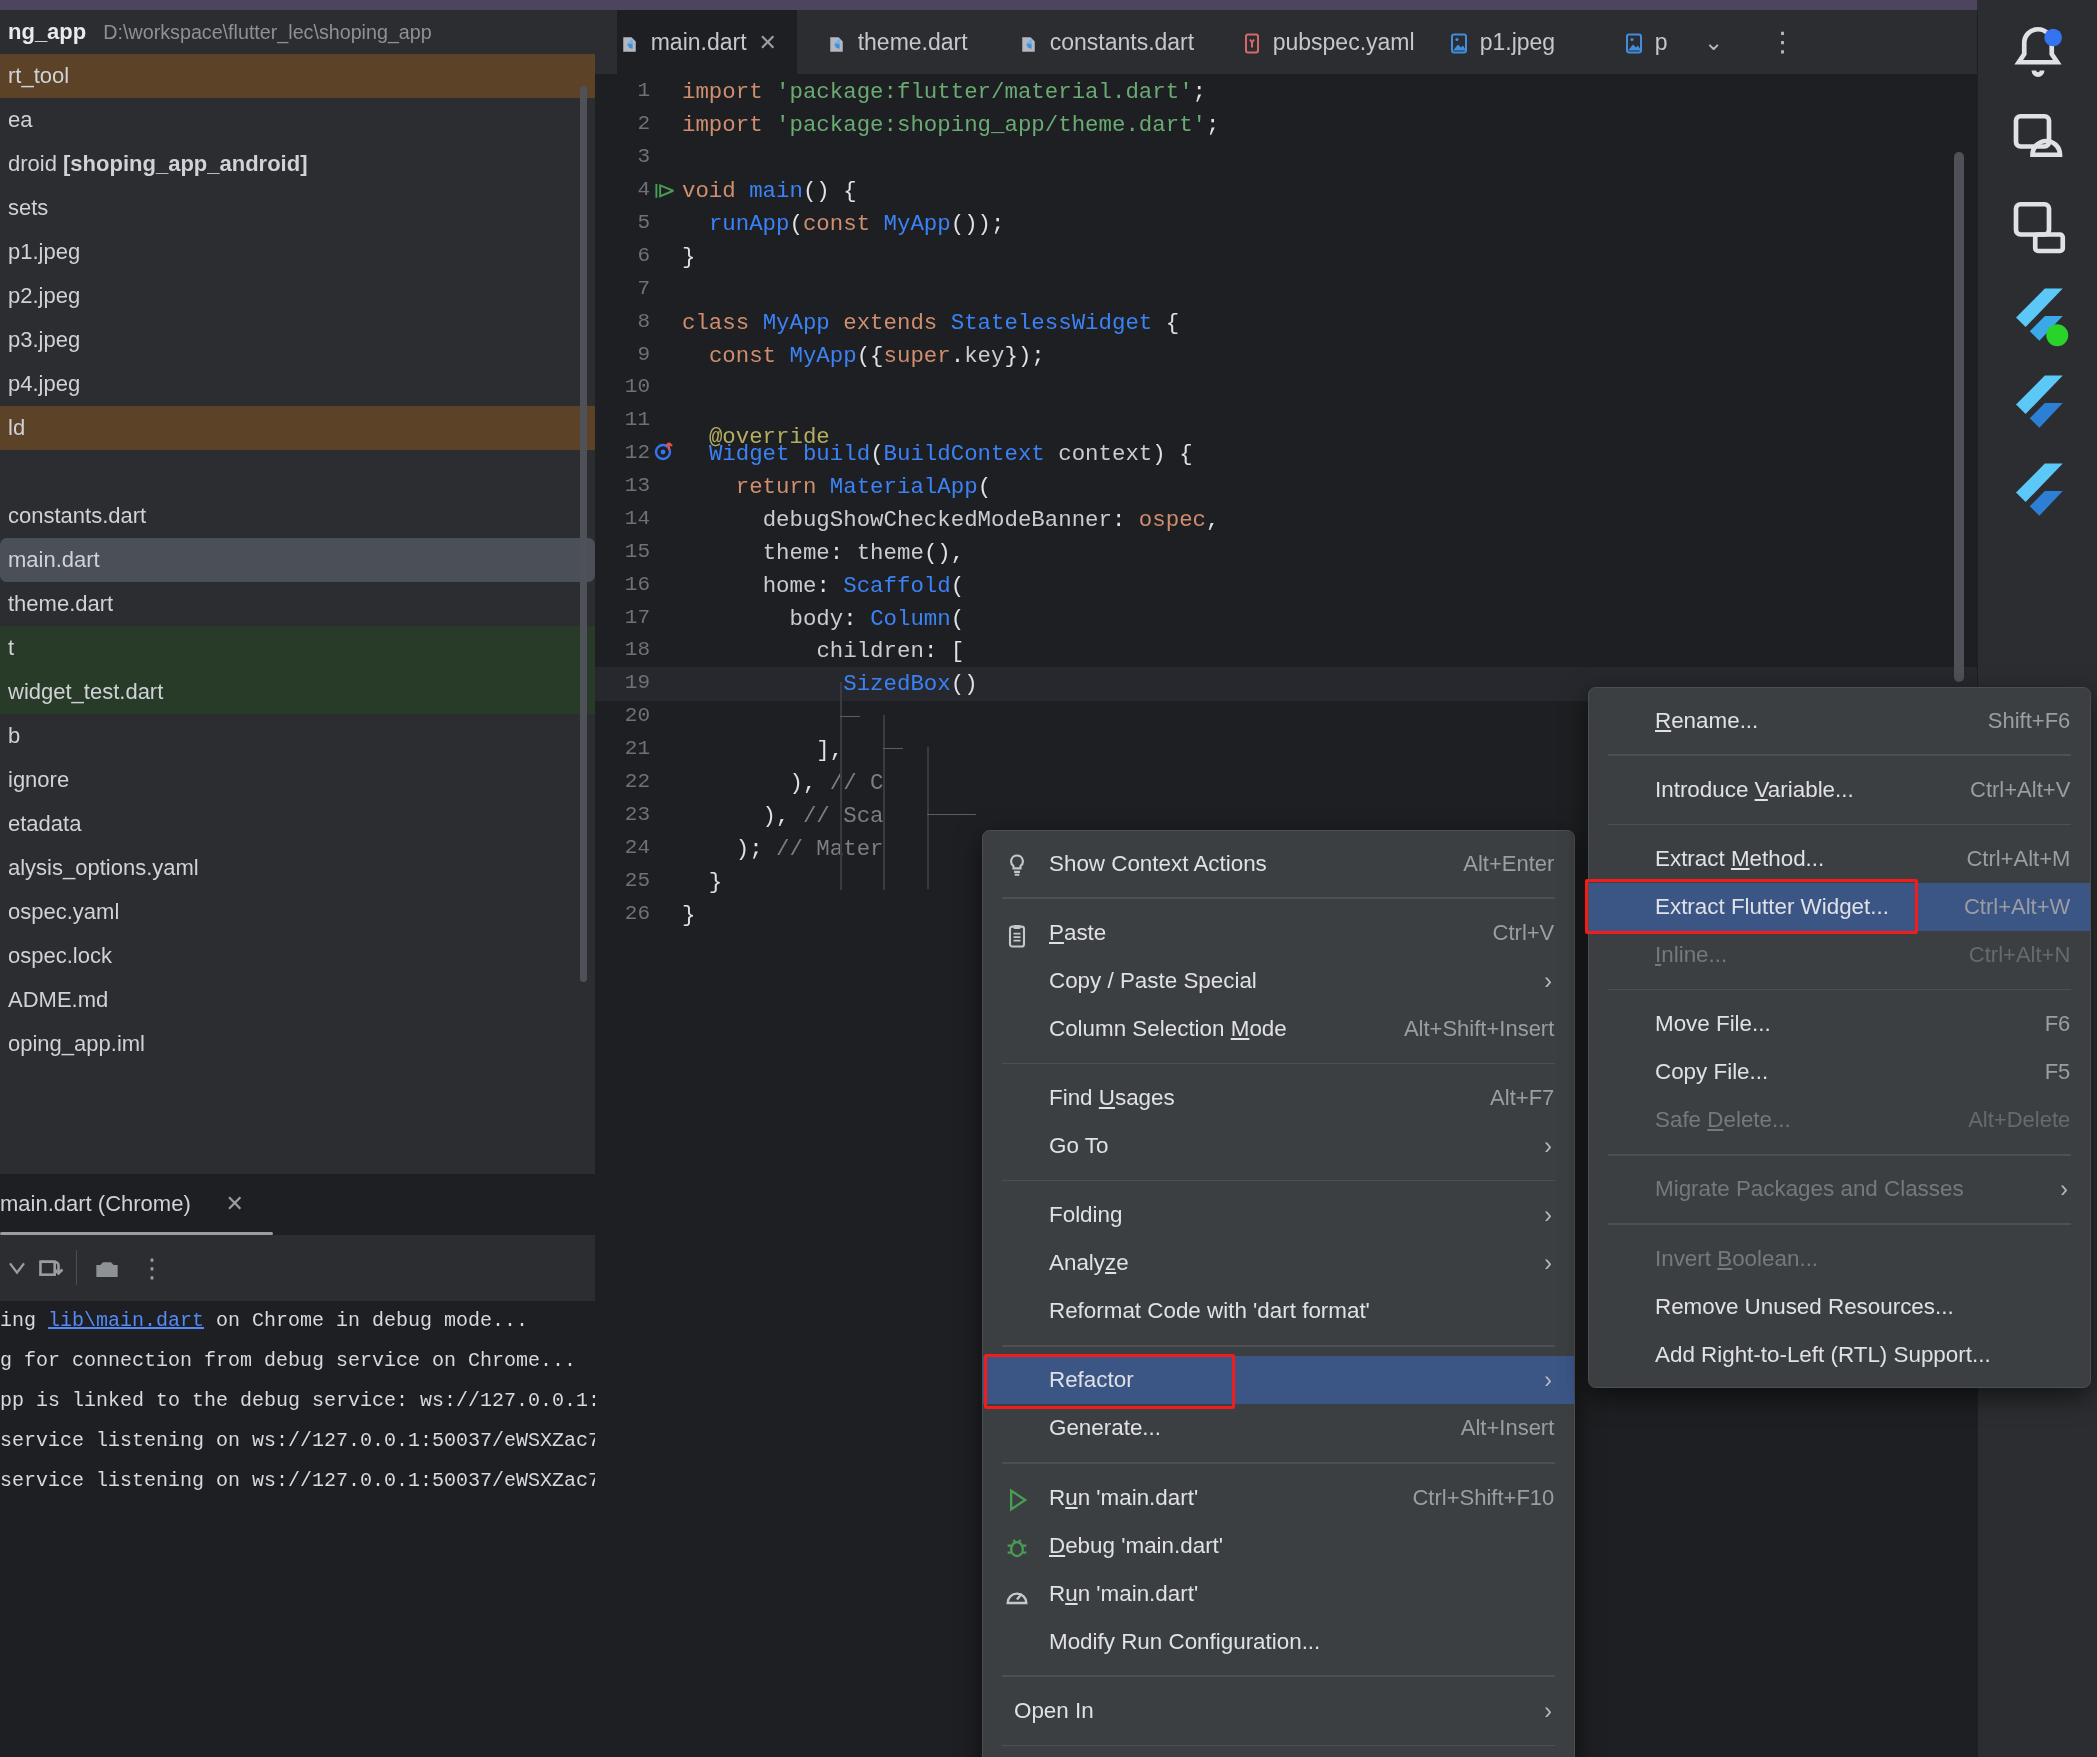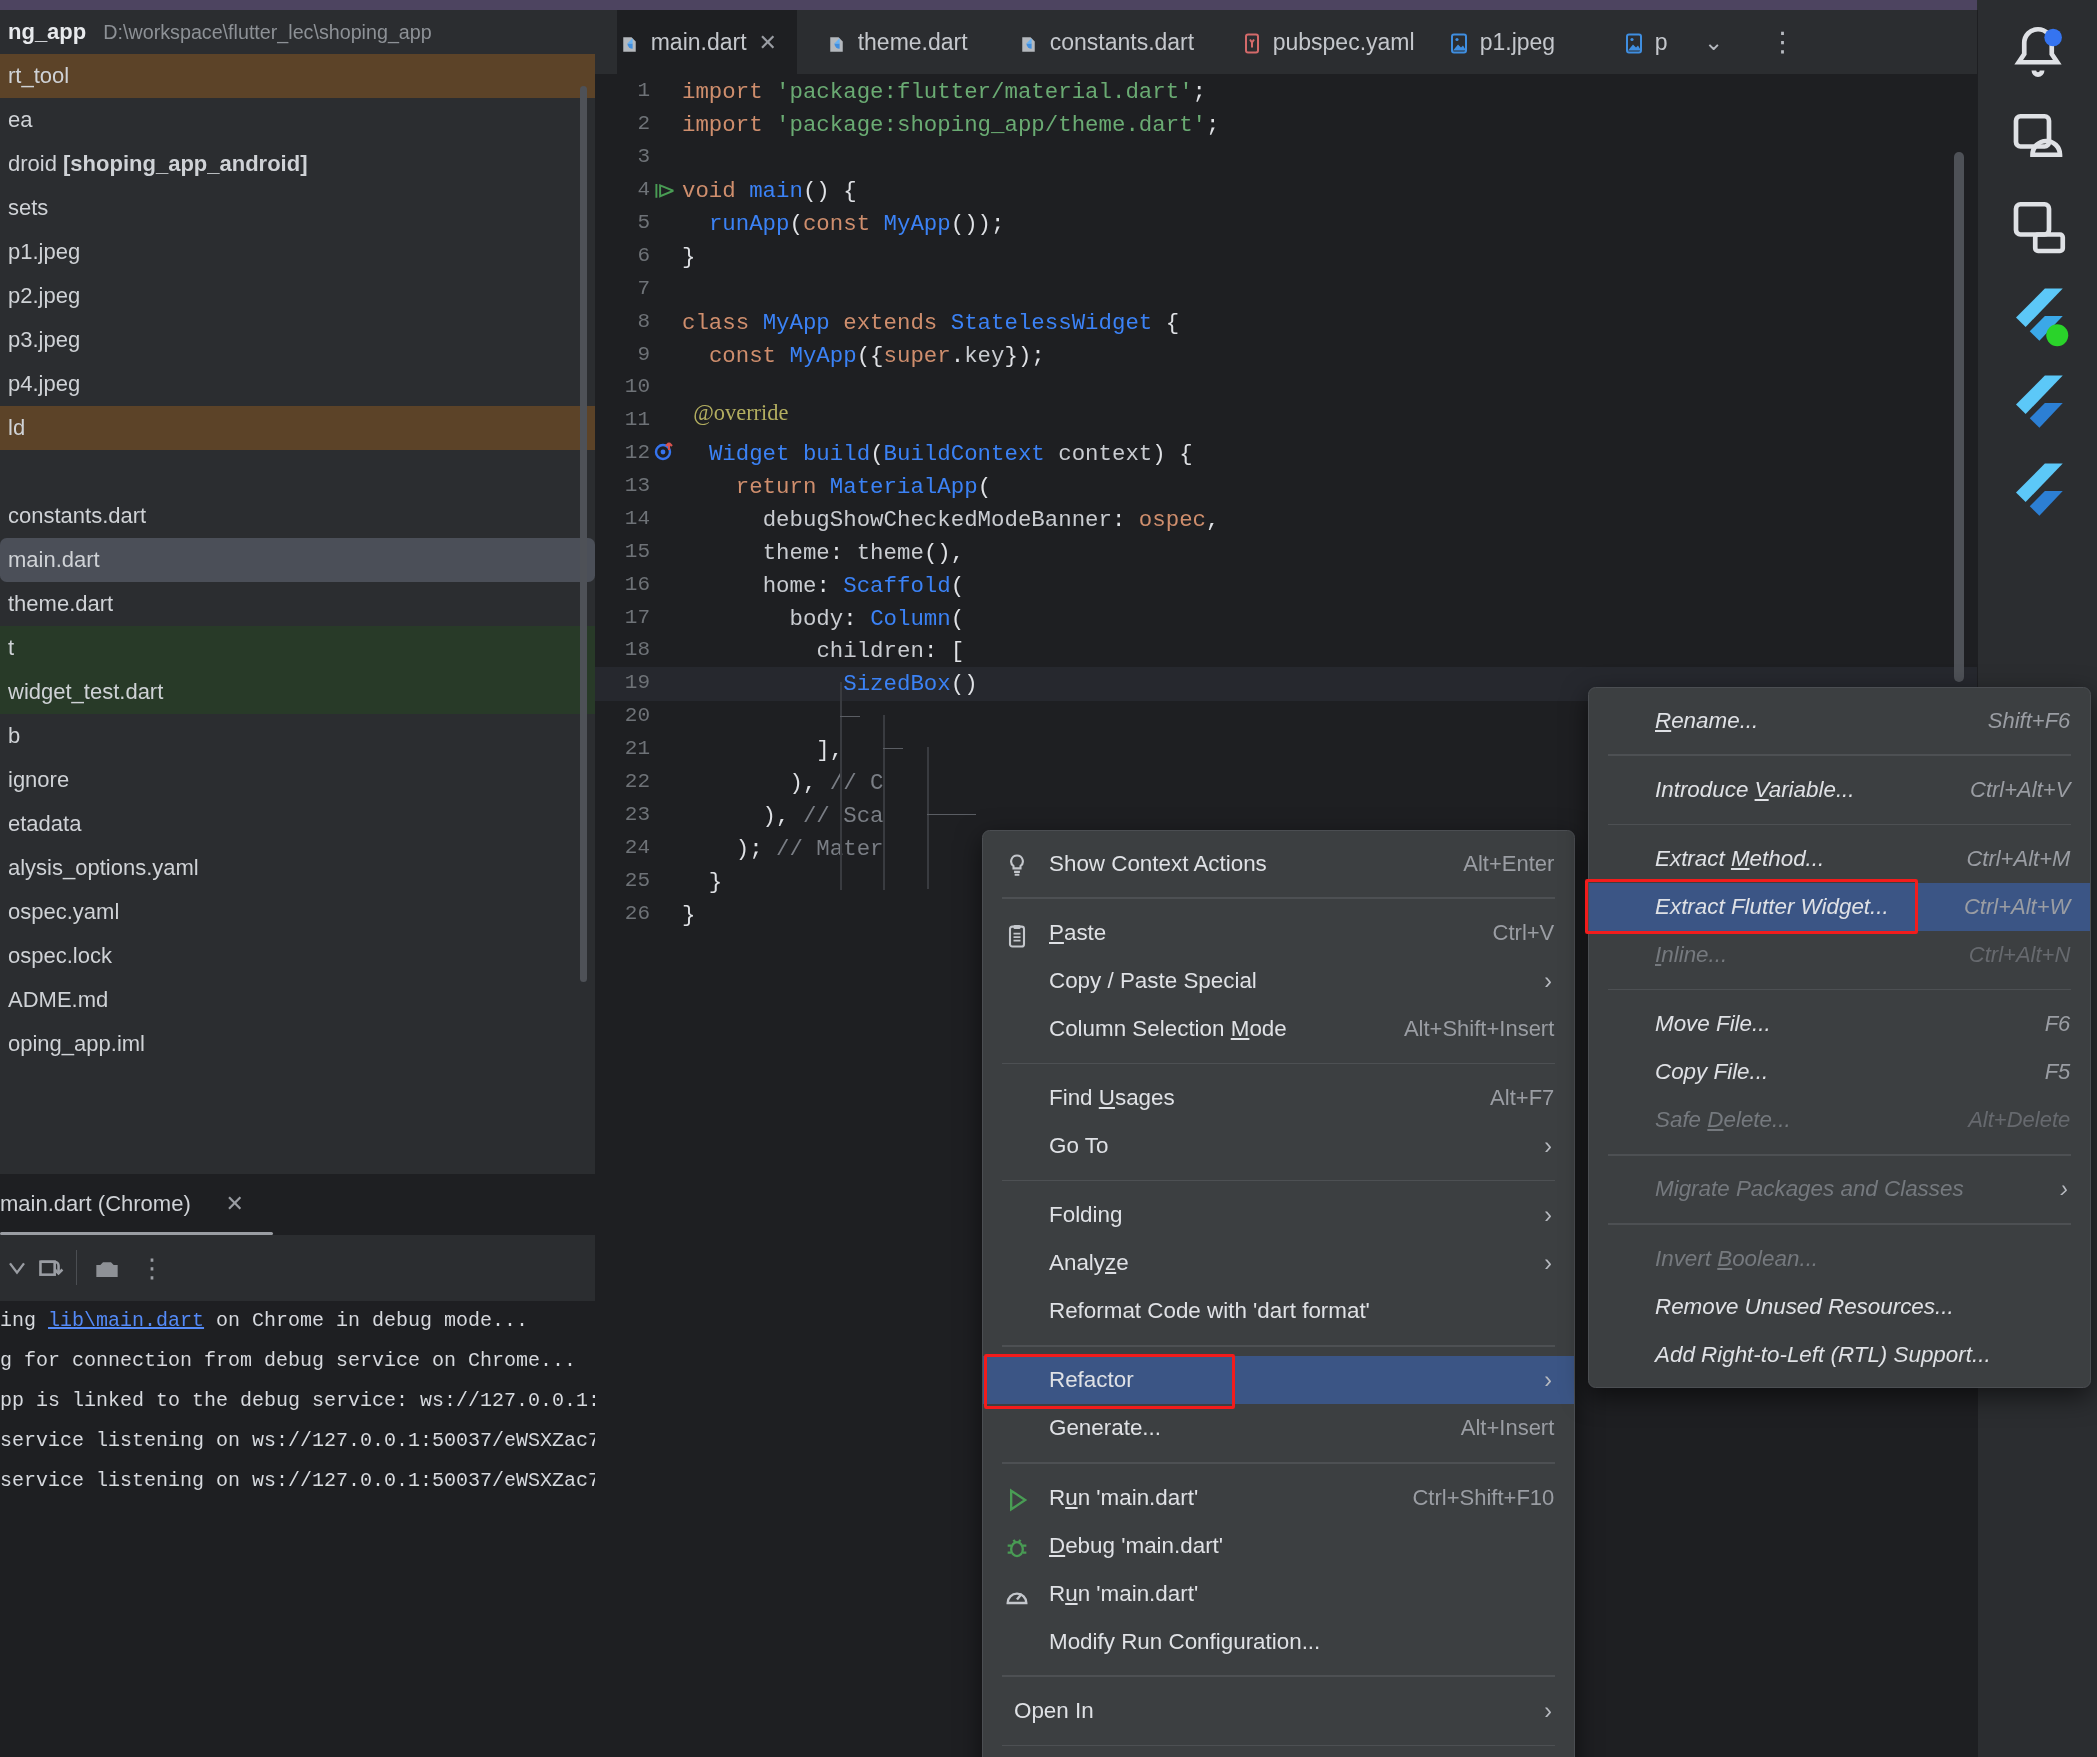--- a/index.html
+++ b/index.html
@@ -215,21 +215,21 @@
         <div class="cl" style="top: 170px;">}</div>
         <div class="ln" style="top: 203px;">7</div>
         <div class="cl" style="top: 203px;"></div>
         <div class="ln" style="top: 236px;">8</div>
         <div class="cl" style="top: 236px;"><span class="k">class</span> <span class="f">MyApp</span> <span class="k">extends</span> <span class="f">StatelessWidget</span> {</div>
         <div class="ln" style="top: 269px;">9</div>
         <div class="cl" style="top: 269px;">  <span class="k">const</span> <span class="f">MyApp</span>({<span class="k">super</span>.<span class="t">key</span>});</div>
         <div class="ln" style="top: 301px;">10</div>
         <div class="cl" style="top: 301px;"></div>
         <div class="ln" style="top: 334px;">11</div>
-        <div class="cl" style="top: 326px; font-family: Liberation Serif, serif;">  <span class="an">@override</span></div>
+        <div class="cl" style="top: 350px;">  <span class="an">@override</span></div>
         <div class="ln" style="top: 367px;">12</div>
         <div style="position: absolute; left: 57px; top: 365px; width: 26px; height: 26px;"><svg viewBox="0 0 24 24" width="24" height="24">
             <circle cx="11" cy="13" r="7" fill="none" stroke="#3574f0" stroke-width="2.4"></circle>
             <circle cx="11" cy="13" r="2.4" fill="#3574f0"></circle>
             <path d="M17 11V4M17 4l-3 3M17 4l3 3" stroke="#d9534f" stroke-width="2.2" fill="none"></path>
           </svg></div>
         <div class="cl" style="top: 367px;">  <span class="f">Widget</span> <span class="f">build</span>(<span class="f">BuildContext</span> <span class="t">context</span>) {</div>
         <div class="ln" style="top: 400px;">13</div>
         <div class="cl" style="top: 400px;">    <span class="k">return</span> <span class="f">MaterialApp</span>(</div>
         <div class="ln" style="top: 433px;">14</div>
@@ -335,21 +335,21 @@
             <path d="M4 18a8 8 0 1 1 16 0z" fill="none" stroke="#c4c7cc" stroke-width="2"></path>
             <path d="M12 15l4-5" stroke="#c4c7cc" stroke-width="2"></path>
           </svg></span><span>R<span class="u">u</span>n 'main.dart'</span></div>
       <div class="mi" style="height: 48px; line-height: 48px;"><span>Modify Run Configuration...</span></div>
       <div class="msep"></div>
       <div class="mi" style="height: 48px; line-height: 48px; padding-left: 31px;"><span>Open In</span><span class="arrow">›</span></div>
       <div class="msep"></div>
     </div>
   <div class="redbox" id="ctxbox" style="left: 984px; top: 1354px; width: 251px; height: 55px;"></div>
 
-  <div class="menu" id="refmenu" style="left: 1588px; top: 687px; width: 503px; height: 701px; font-style: italic;">
+  <div class="menu" id="refmenu" style="left: 1588px; top: 687px; width: 503px; height: 701px;">
       <div class="mi" style="height: 48px; line-height: 48px;"><span><span class="u">R</span>ename...</span><span class="sc">Shift+F6</span></div>
       <div class="msep"></div>
       <div class="mi" style="height: 48px; line-height: 48px;"><span>Introduce <span class="u">V</span>ariable...</span><span class="sc">Ctrl+Alt+V</span></div>
       <div class="msep"></div>
       <div class="mi" style="height: 48px; line-height: 48px;"><span>Extract <span class="u">M</span>ethod...</span><span class="sc">Ctrl+Alt+M</span></div>
       <div class="mi sel" style="height: 48px; line-height: 48px;"><span>Extract Flutter Widget...</span><span class="sc">Ctrl+Alt+W</span></div>
       <div class="mi disabled" style="height: 48px; line-height: 48px;"><span><span class="u">I</span>nline...</span><span class="sc">Ctrl+Alt+N</span></div>
       <div class="msep"></div>
       <div class="mi" style="height: 48px; line-height: 48px;"><span>Move File...</span><span class="sc">F6</span></div>
       <div class="mi" style="height: 48px; line-height: 48px;"><span>Copy File...</span><span class="sc">F5</span></div>

